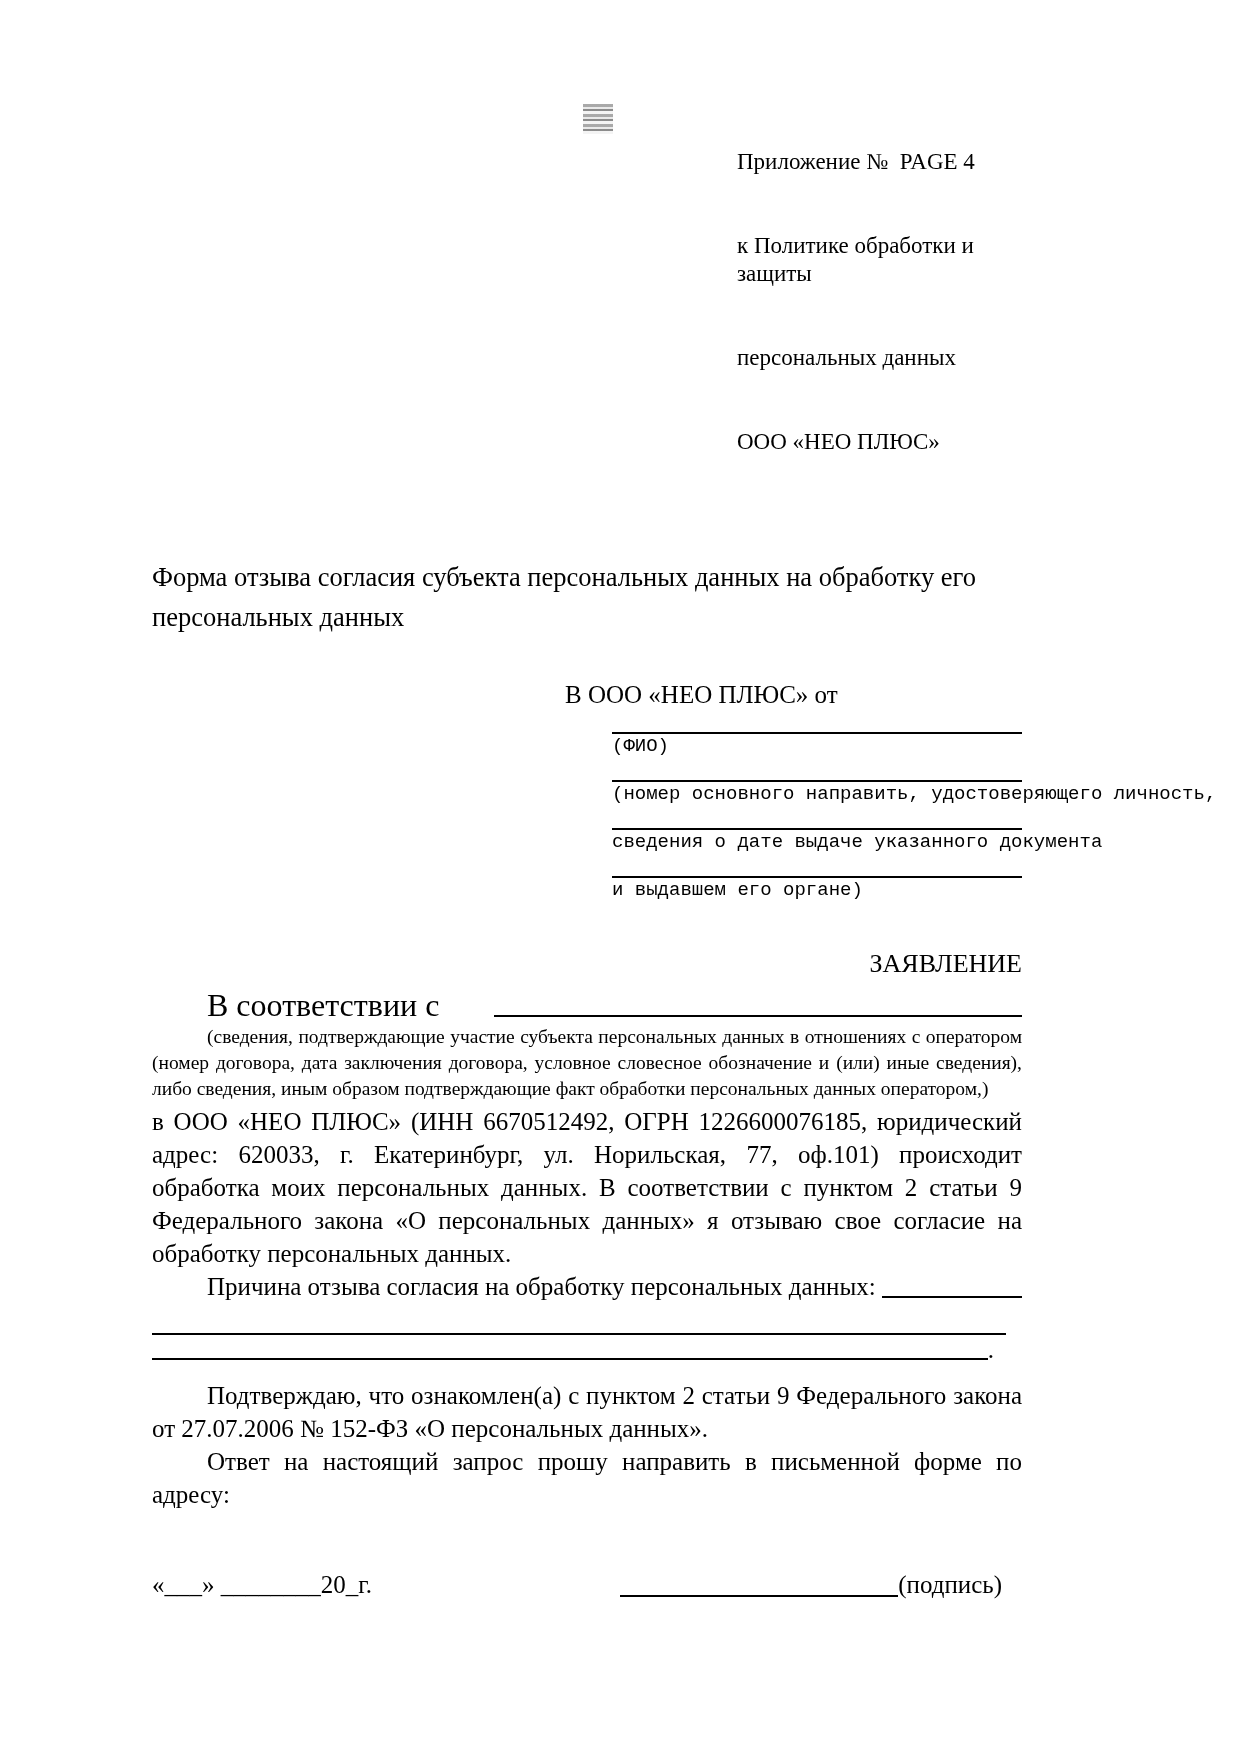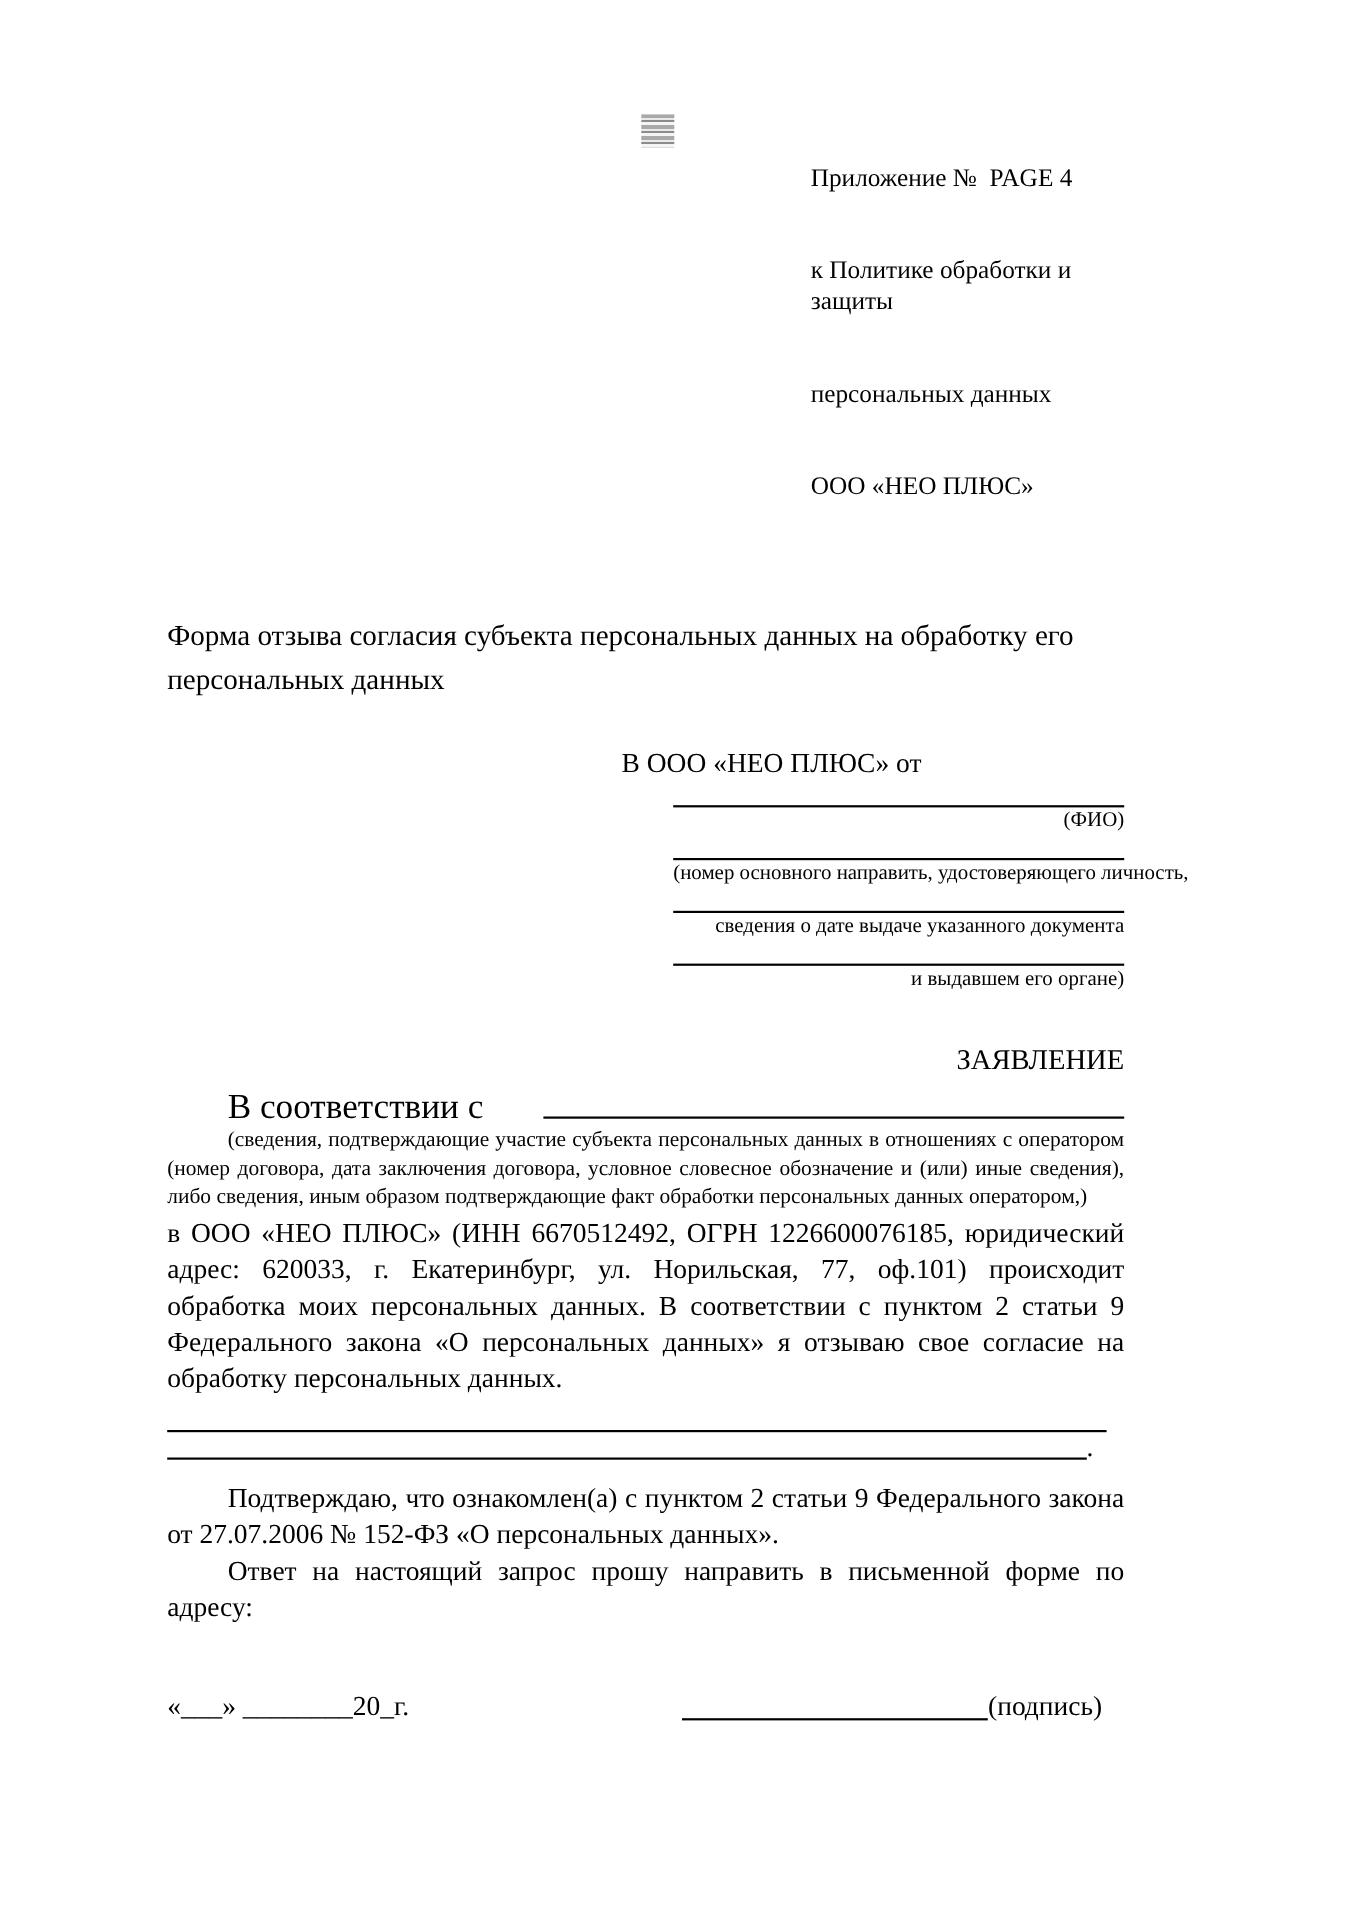--- a/index.html
+++ b/index.html
@@ -23,21 +23,21 @@
   }
 
   .header { margin-left:585px; font-size:23px; line-height:28px; white-space:pre-wrap; }
 
   .title { margin-top:45px; font-size:26.5px; font-weight:normal; line-height:40px; width:880px; }
 
   .addressee { margin-top:43px; margin-left:413px; width:457px; font-size:25px; }
   .addr-intro { line-height:30px; white-space:nowrap;margin-top:24px; }
   .addr-row { margin-left:47px; }
   .addr-line { height:24px; border-bottom:2px solid #000; }
-  .addr-caption { text-align:right; font-size:19px; line-height:24px; white-space:nowrap; }
+  .addr-caption { text-align:left; font-size:19px; line-height:24px; white-space:nowrap;font-family:Liberation Mono, monospace; }
 
   .statement-heading { margin-top:46px; text-align:right; font-size:26px; line-height:32px; }
 
   .accordance-row { display:flex; margin-top:9px; font-size:32px; line-height:33px;gap:47px; }
   .accordance-row .lead { margin-left:55px; white-space:nowrap; padding-right:8px; }
   .fill-line { flex:1; border-bottom:2px solid #000; margin-bottom:5px; }
 
   .footnote { font-size:19.5px; line-height:26px; text-align:justify; text-indent:55px; margin-top:2px; }
 
   .para { font-size:25px; line-height:33px; text-align:justify; }
@@ -102,20 +102,24 @@
 
   <div class="accordance-row">
     <span class="lead">В соответствии с</span>
     <span class="fill-line"></span>
   </div>
 
   <p class="footnote">(сведения, подтверждающие участие субъекта персональных данных в отношениях с оператором (номер договора, дата заключения договора, условное словесное обозначение и (или) иные сведения), либо сведения, иным образом подтверждающие факт обработки персональных данных оператором,)</p>
 
   <p class="para main-para">в ООО «НЕО ПЛЮС» (ИНН 6670512492, ОГРН 1226600076185, юридический адрес: 620033, г. Екатеринбург, ул. Норильская, 77, оф.101) происходит обработка моих персональных данных. В соответствии с пунктом 2 статьи 9 Федерального закона «О персональных данных» я отзываю свое согласие на обработку персональных данных.</p>
 
+  <div class="reason-row">
+    <span class="lead">Причина отзыва согласия на обработку персональных данных:</span>
+    <span class="fill-line"></span>
+  </div>
 
   <div class="blank-row"></div>
 
   <div class="blank2-wrap">
     <span class="blank-line2"></span>
     <span class="period">.</span>
   </div>
 
   <p class="para confirm">Подтверждаю, что ознакомлен(а) с пунктом 2 статьи 9 Федерального закона от 27.07.2006 № 152-ФЗ «О персональных данных».</p>
 

